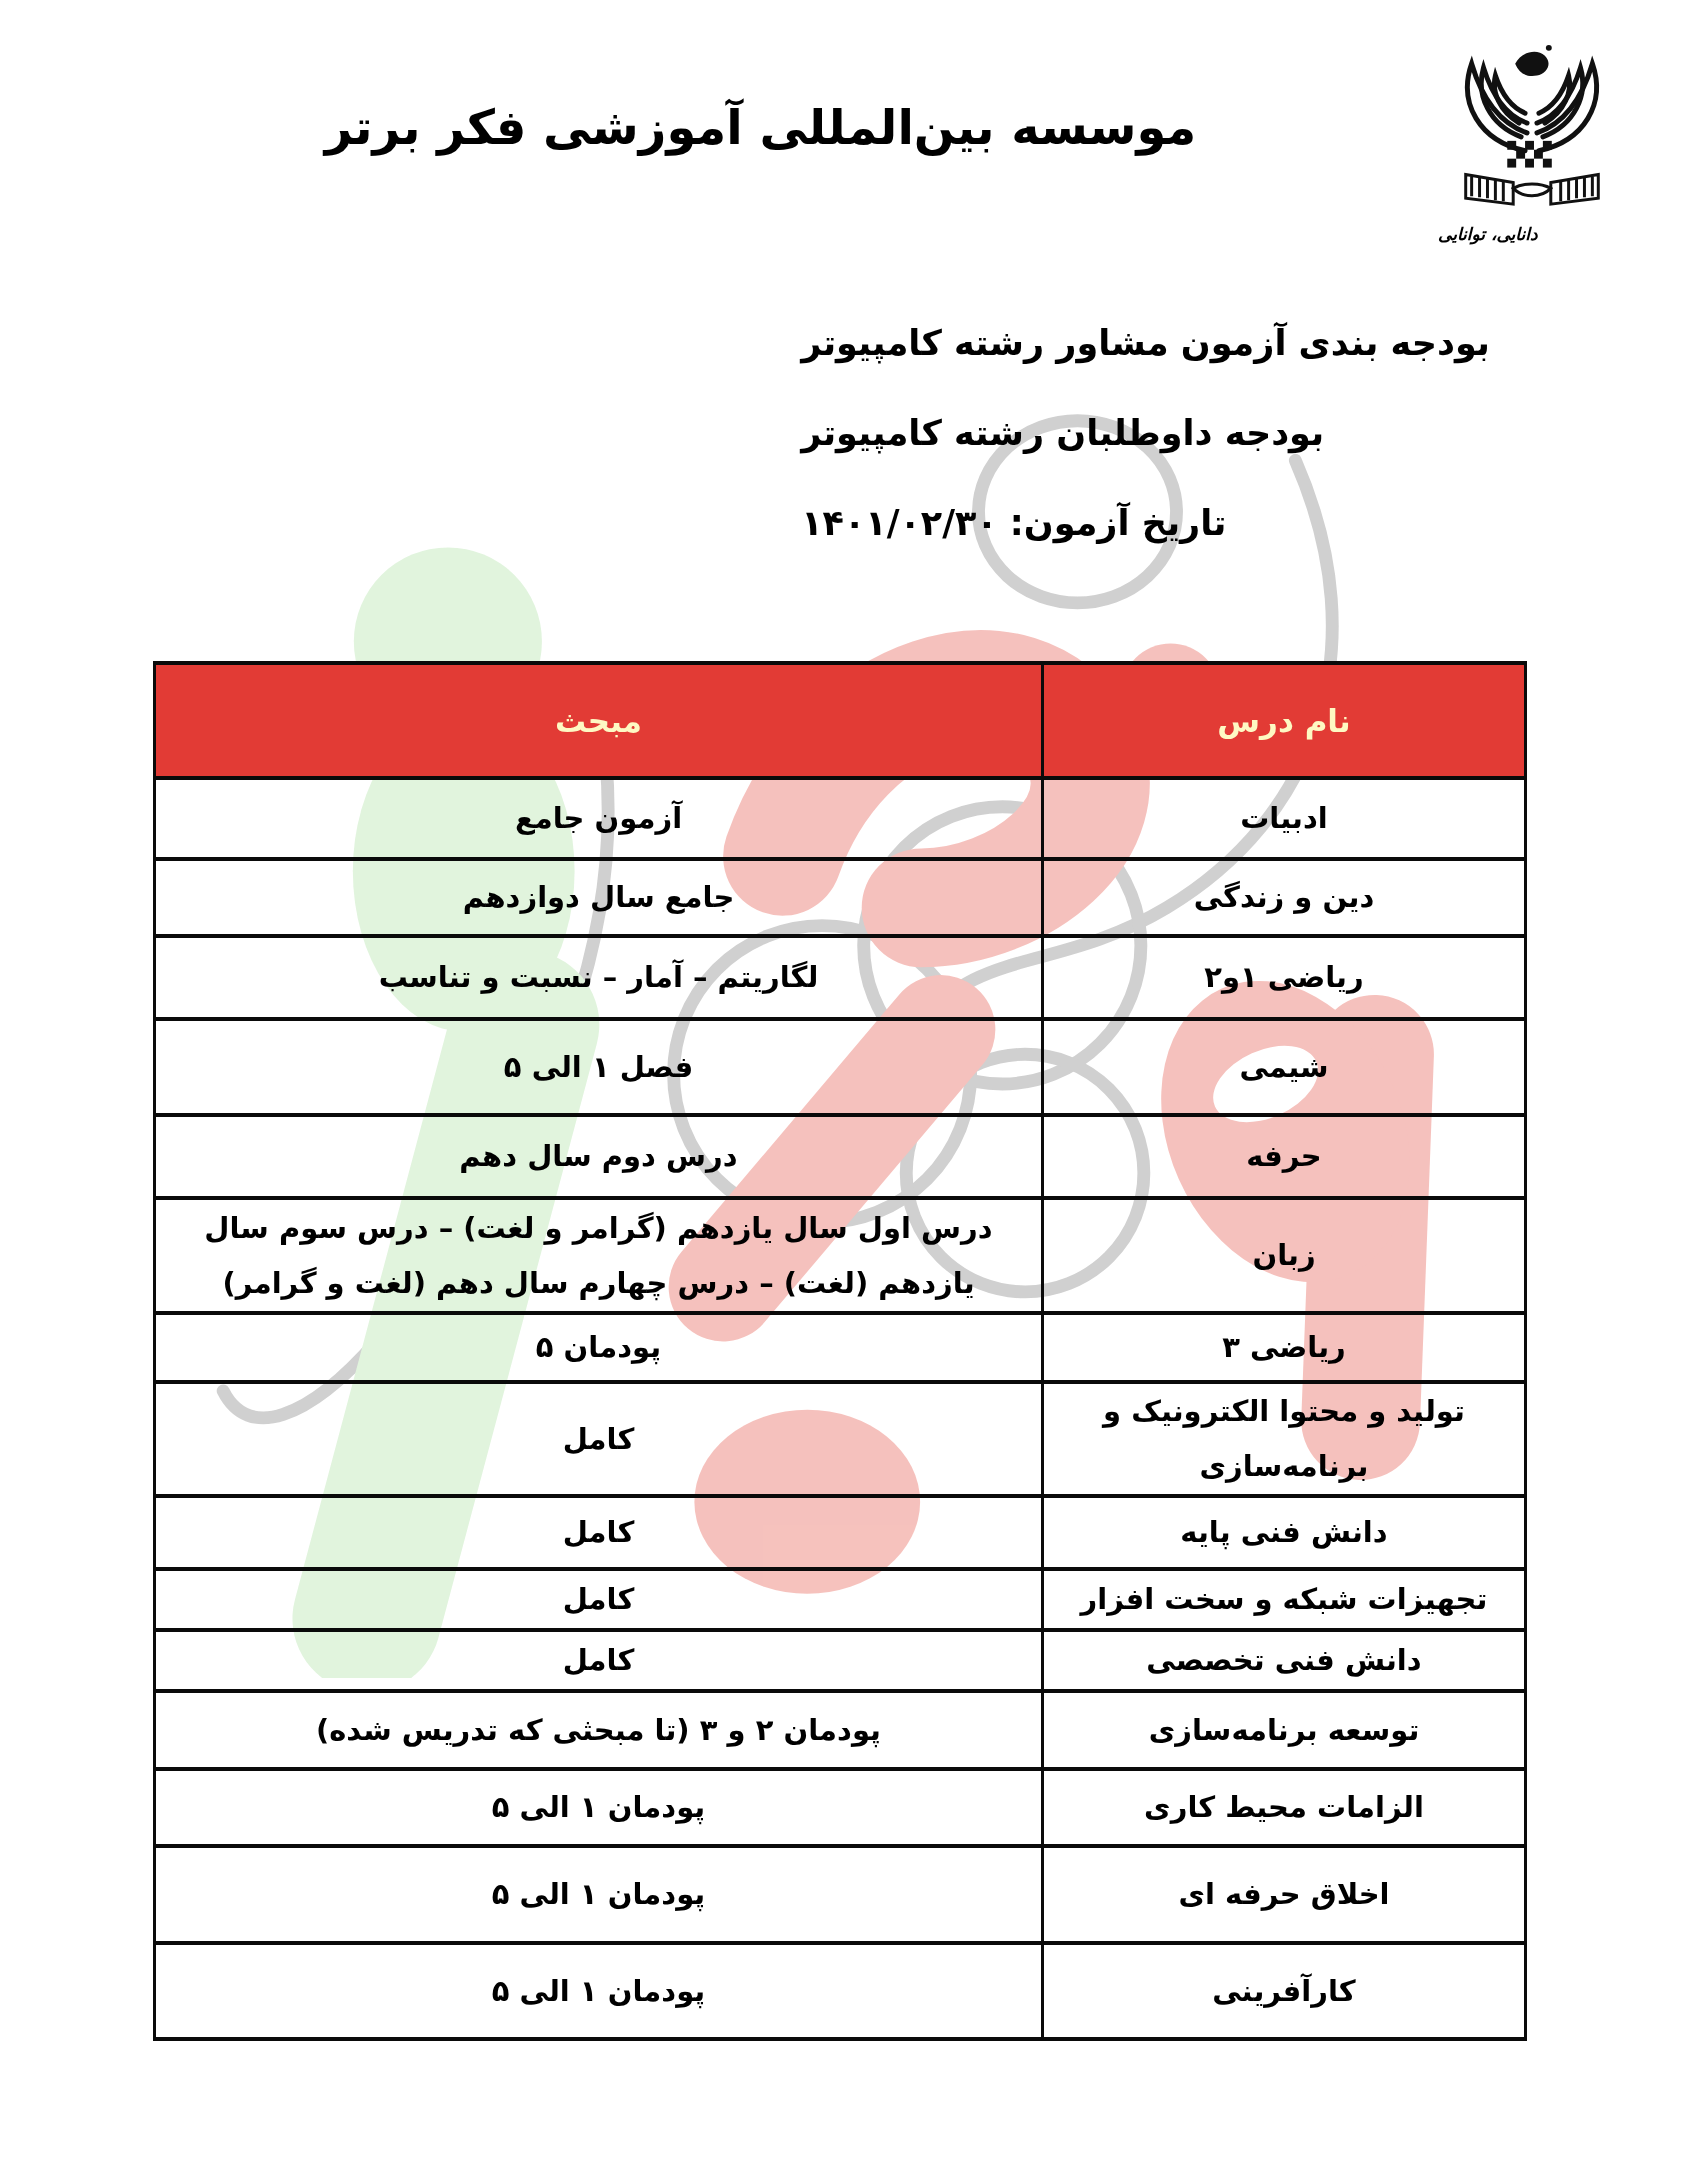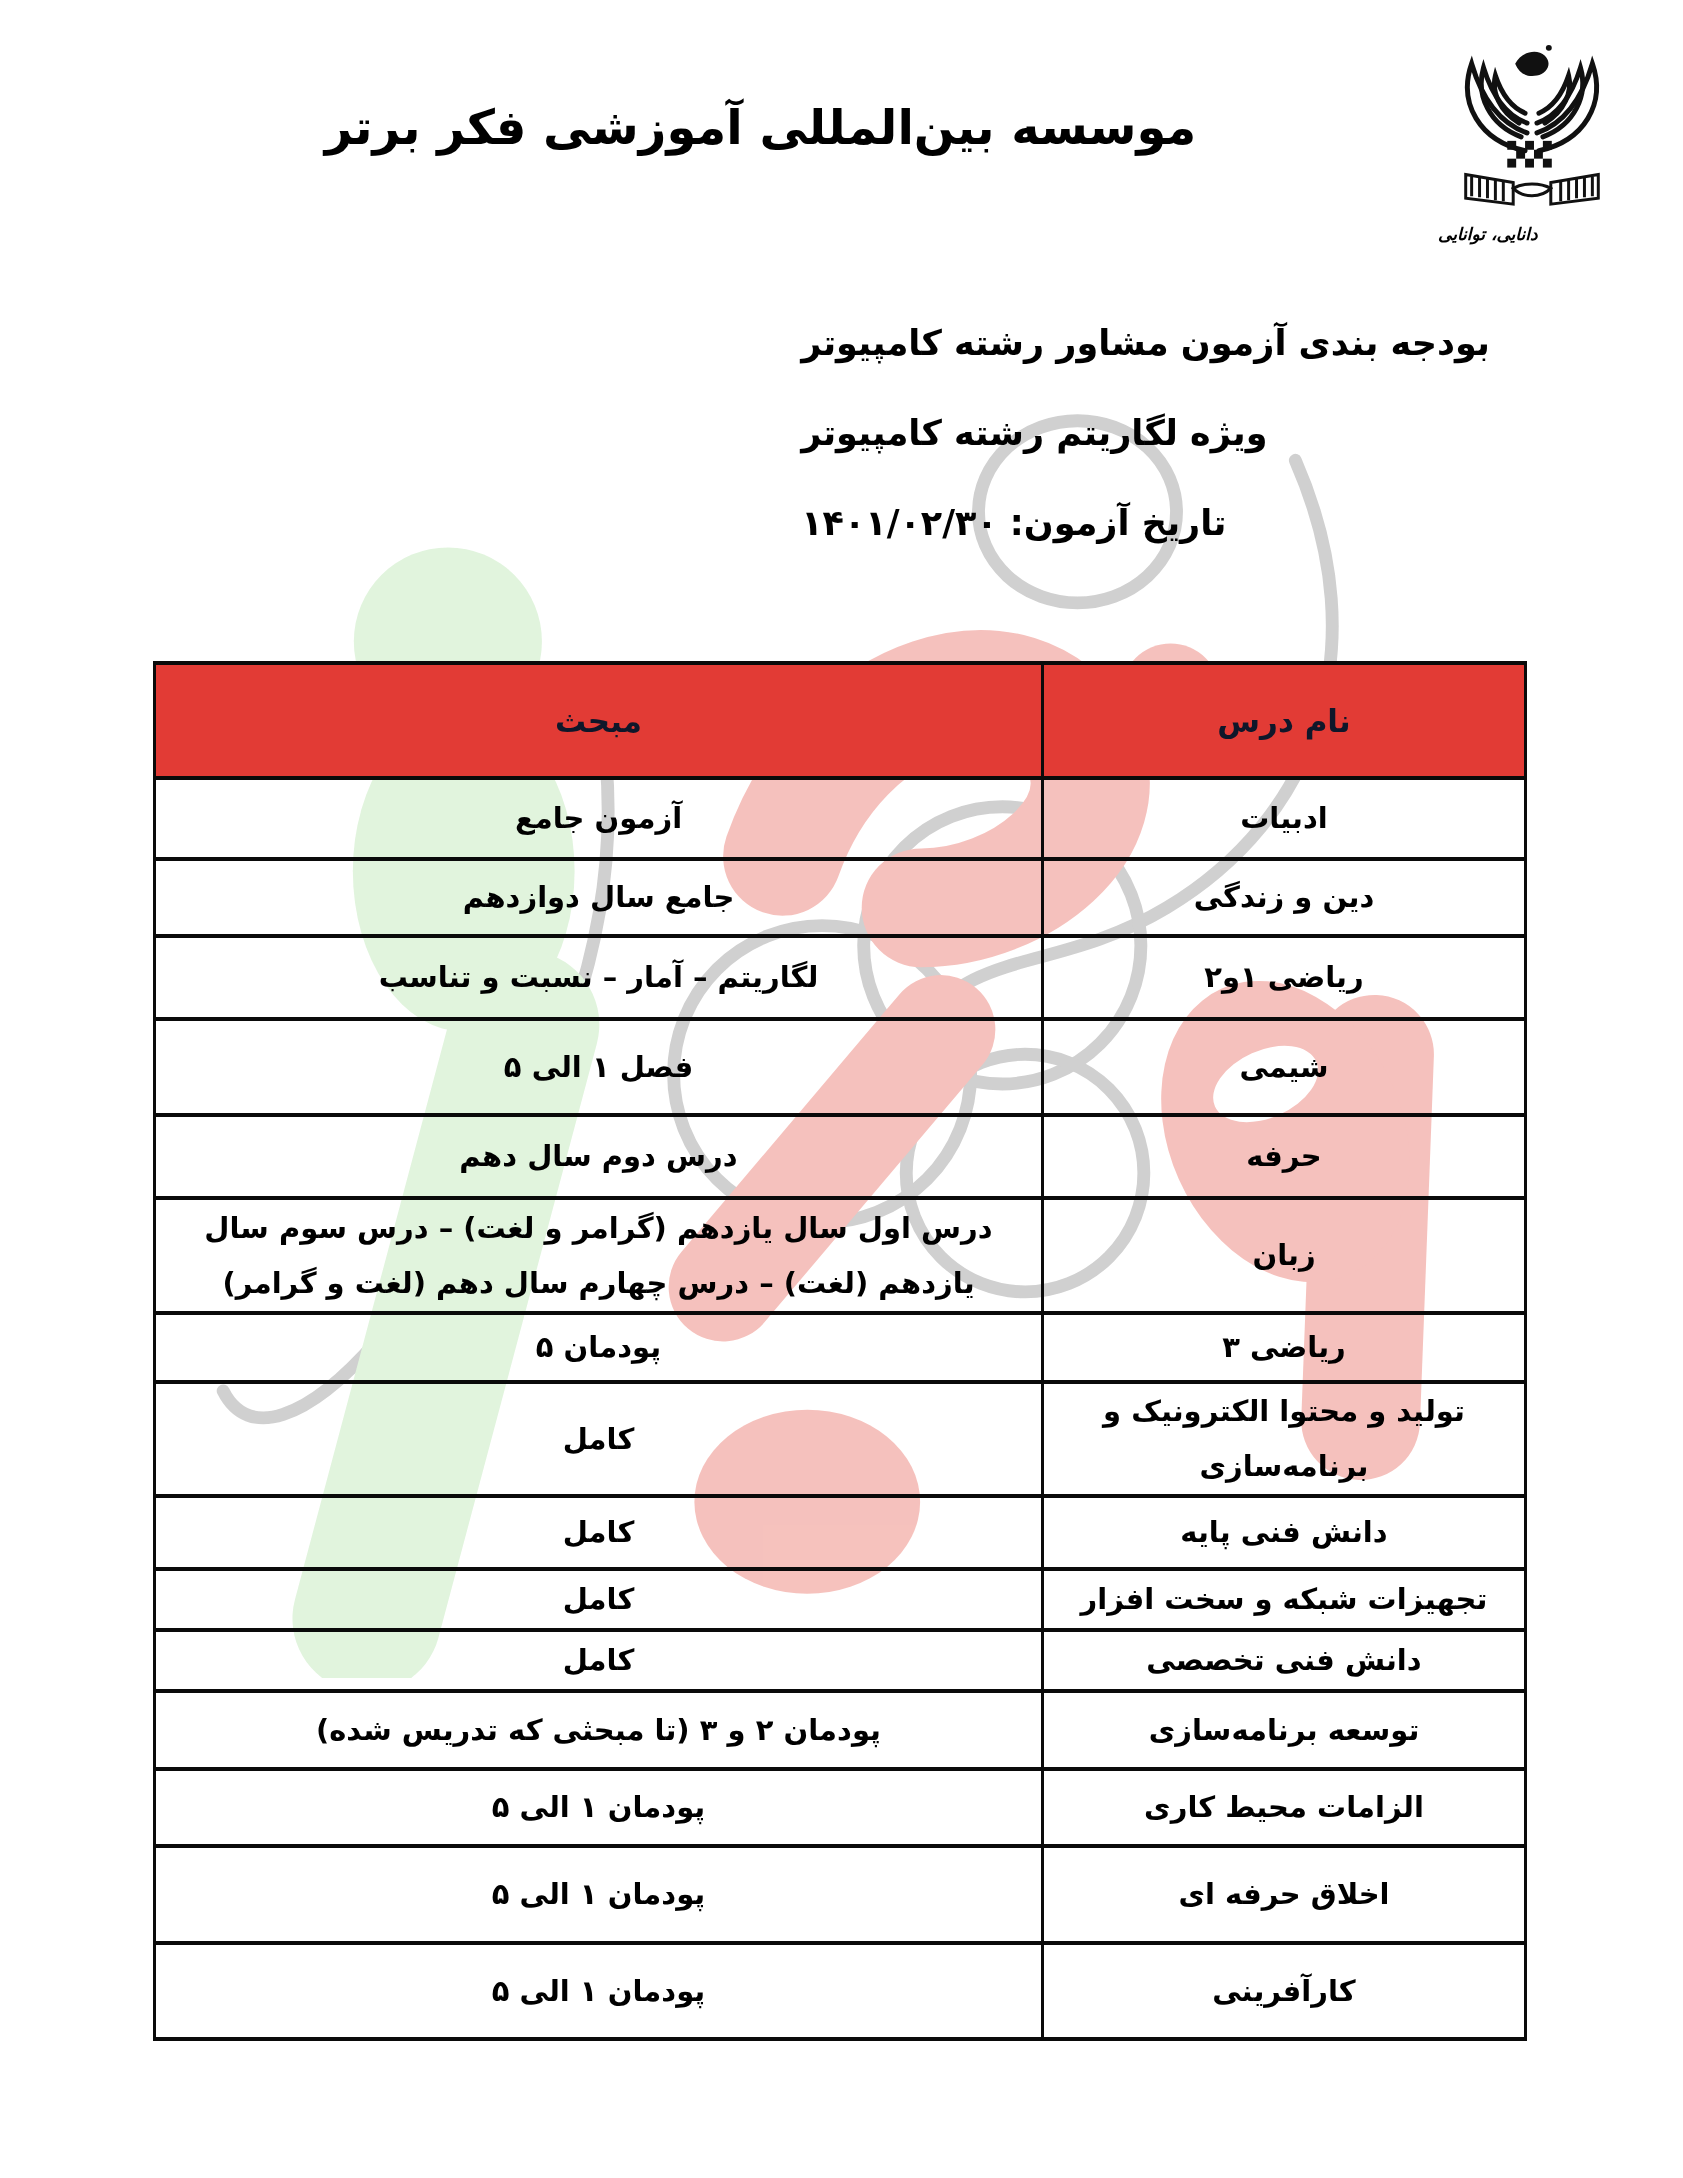--- a/index.html
+++ b/index.html
@@ -31,21 +31,21 @@
     position:absolute; left:153px; top:661px; width:1371px; z-index:1;
     border-collapse:collapse; table-layout:fixed; direction:rtl;
     background:transparent;
   }
   table.budget th, table.budget td{
     border:4px solid #0a0a0a; border-left-width:3px; border-right-width:3px;
     text-align:center; vertical-align:middle; padding:0 14px;
     font-weight:bold; overflow:hidden;
   }
   table.budget th{
-    height:111px; background:#E23B35; color:#0f172a; font-size:31px;
+    height:111px; background:#E23B35; color:#fef9c3; font-size:31px;
   }
   table.budget td{ font-size:29px; line-height:55px; background:transparent; }
   td.course-cell{ font-size:28px; }
 </style>
 </head>
 <body>
 
 <div class="page">
 
   <svg class="watermark" width="1307" height="1287" viewBox="0 0 1320 1300" aria-hidden="true">
@@ -113,21 +113,21 @@
         <path d="M76 156 C86 150 104 150 114 156 C104 166 86 166 76 156 Z"></path>
       </g>
     </svg>
     <div class="logo-slogan">دانایی، توانایی</div>
   </div>
 
   <div class="doc-title">موسسه بین‌المللی آموزشی فکر برتر</div>
 
   <div class="subtitles">
     <span class="sub-line">بودجه بندی آزمون مشاور رشته کامپیوتر</span>
-    <span class="sub-line">ویژه لگاریتم رشته کامپیوتر</span>
+    <span class="sub-line">بودجه داوطلبان رشته کامپیوتر</span>
     <span class="sub-line">تاریخ آزمون: ۱۴۰۱/۰۲/۳۰</span>
   </div>
 
   <table class="budget" dir="rtl">
     <colgroup>
       <col style="width:483px">
       <col style="width:888px">
     </colgroup>
     <thead>
       <tr>

